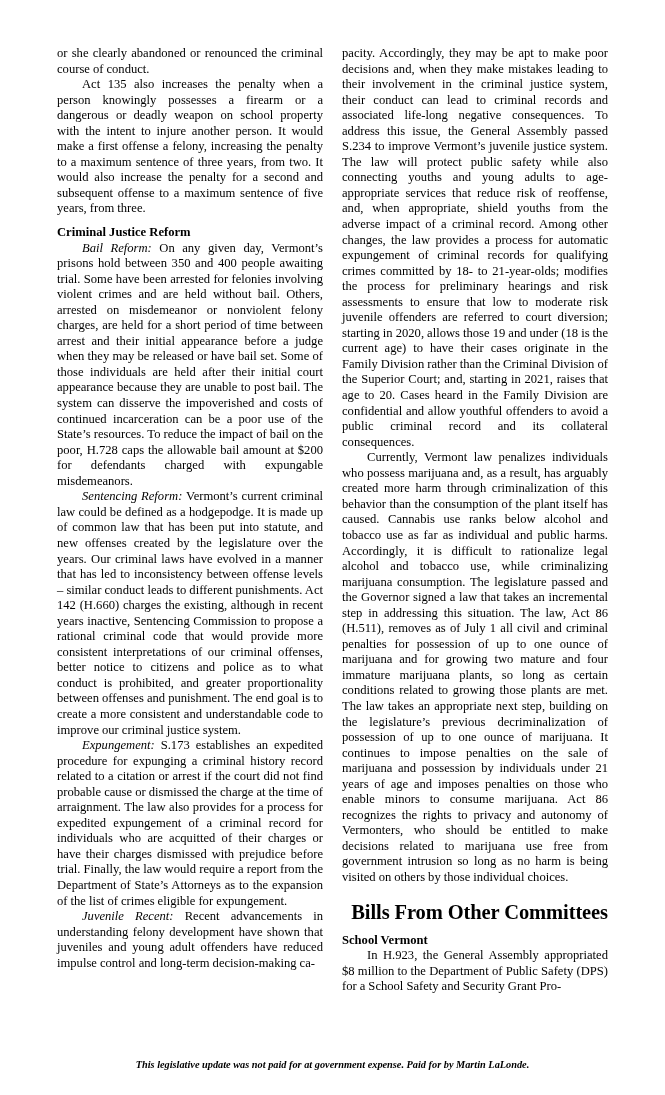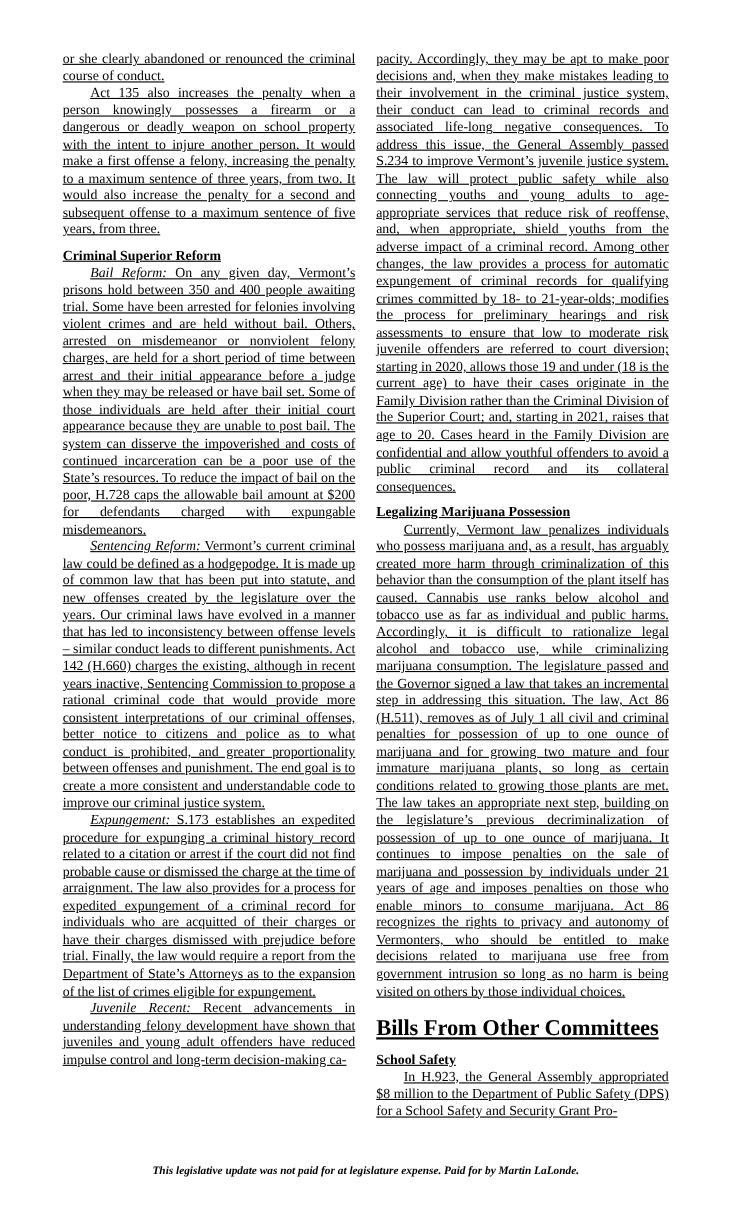--- a/index.html
+++ b/index.html
@@ -32,21 +32,20 @@
     width: 551px;
     height: 980px;
     display: flex;
     gap: 19px;
     align-items: flex-start;
   }
 
   .col {
     width: 266px;
     flex: 0 0 266px;
-    text-decoration: underline;
   }
 
   p.body {
     margin: 0;
     font-size: 12.6px;
     line-height: 15.55px;
     text-align: justify;
     text-indent: 25px;
     hyphens: auto;
     -webkit-hyphens: auto;
@@ -63,21 +62,21 @@
     font-weight: bold;
     text-align: left;
     text-indent: 0;
   }
 
   h2.big-head {
     margin: 14px 0 9px 0;
     font-size: 20.5px;
     line-height: 24px;
     font-weight: bold;
-    text-align: left;
+    text-align: right;
     letter-spacing: -0.1px;
   }
 
   .run-in {
     font-style: italic;
   }
 
   .footer {
     position: absolute;
     left: 0;
@@ -97,45 +96,44 @@
 <div class="page">
 
   <div class="columns">
 
     <div class="col">
 
       <p class="body noindent">or she clearly abandoned or renounced the criminal course of conduct.</p>
 
       <p class="body">Act 135 also increases the penalty when a person knowingly possesses a firearm or a dangerous or deadly weapon on school property with the intent to injure another person. It would make a first offense a felony, increasing the penalty to a maximum sentence of three years, from two. It would also increase the penalty for a second and subsequent offense to a maximum sentence of five years, from three.</p>
 
-      <h3 class="sec-head">Criminal Superior Reform</h3>
+      <h3 class="sec-head">Criminal Justice Reform</h3>
 
       <p class="body"><span class="run-in">Bail Reform:</span><span> On any given day, Vermont’s prisons hold between 350 and 400 people awaiting trial.  Some have been arrested for felonies involving violent crimes and are held without bail.  Others, arrested on misdemeanor or nonviolent felony charges, are held for a short period of time between arrest and their initial appearance before a judge when they may be released or have bail set.  Some of those individuals are held after their initial court appearance because they are unable to post bail.  The system can disserve the impoverished and costs of continued incarceration can be a poor use of the State’s resources. To reduce the impact of bail on the poor, H.728 caps the allowable bail amount at $200 for defendants charged with expungable misdemeanors.</span></p>
 
       <p class="body"><span class="run-in">Sentencing Reform:</span><span>  Vermont’s current criminal law could be defined as a hodgepodge.  It is made up of common law that has been put into statute, and new offenses created by the legislature over the years.  Our criminal laws have evolved in a manner that has led to inconsistency between offense levels – similar conduct leads to different punishments. Act 142 (H.660) charges the existing, although in recent years inactive, Sentencing Commission to propose a rational criminal code that would provide more consistent interpretations of our criminal offenses, better notice to citizens and police as to what conduct is prohibited, and greater proportionality between offenses and punishment. The end goal is to create a more consistent and understandable code to improve our criminal justice system.</span></p>
 
       <p class="body"><span class="run-in">Expungement:</span><span>  S.173 establishes an expedited procedure for expunging a criminal history record related to a citation or arrest if the court did not find probable cause or dismissed the charge at the time of arraignment. The law also provides for a process for expedited expungement of a criminal record for individuals who are acquitted of their charges or have their charges dismissed with prejudice before trial. Finally, the law would require a report from the Department of State’s Attorneys as to the expansion of the list of crimes eligible for expungement.</span></p>
 
       <p class="body"><span class="run-in">Juvenile Recent:</span><span>  Recent advancements in understanding felony development have shown that juveniles and young adult offenders have reduced impulse control and long-term decision-making ca-</span></p>
 
     </div>
 
     <div class="col">
 
       <p class="body noindent">pacity. Accordingly, they may be apt to make poor decisions and, when they make mistakes leading to their involvement in the criminal justice system, their conduct can lead to criminal records and associated life-long negative consequences. To address this issue, the General Assembly passed S.234 to improve Vermont’s juvenile justice system. The law will protect public safety while also connecting youths and young adults to age-appropriate services that reduce risk of reoffense, and, when appropriate, shield youths from the adverse impact of a criminal record. Among other changes, the law provides a process for automatic expungement of criminal records for qualifying crimes committed by 18- to 21-year-olds; modifies the process for preliminary hearings and risk assessments to ensure that low to moderate risk juvenile offenders are referred to court diversion; starting in 2020, allows those 19 and under (18 is the current age) to have their cases originate in the Family Division rather than the Criminal Division of the Superior Court; and, starting in 2021, raises that age to 20. Cases heard in the Family Division are confidential and allow youthful offenders to avoid a public criminal record and its collateral consequences.</p>
 
-      <h3 class="sec-head">Legalizing Marijuana Possession</h3>
 
       <p class="body">Currently, Vermont law penalizes individuals who possess marijuana and, as a result, has arguably created more harm through criminalization of this behavior than the consumption of the plant itself has caused. Cannabis use ranks below alcohol and tobacco use as far as individual and public harms. Accordingly, it is difficult to rationalize legal alcohol and tobacco use, while criminalizing marijuana consumption.  The legislature passed and the Governor signed a law that takes an incremental step in addressing this situation. The law, Act 86 (H.511), removes as of July 1 all civil and criminal penalties for possession of up to one ounce of marijuana and for growing two mature and four immature marijuana plants, so long as certain conditions related to growing those plants are met. The law takes an appropriate next step, building on the legislature’s previous decriminalization of possession of up to one ounce of marijuana. It continues to impose penalties on the sale of marijuana and possession by individuals under 21 years of age and imposes penalties on those who enable minors to consume marijuana. Act 86 recognizes the rights to privacy and autonomy of Vermonters, who should be entitled to make decisions related to marijuana use free from government intrusion so long as no harm is being visited on others by those individual choices.</p>
 
       <h2 class="big-head">Bills From Other Committees</h2>
 
-      <h3 class="sec-head" style="margin-top:0;">School Safety</h3>
+      <h3 class="sec-head" style="margin-top:0;">School Vermont</h3>
 
       <p class="body">In H.923, the General Assembly appropriated $8 million to the Department of Public Safety (DPS) for a School Safety and Security Grant Pro-</p>
 
     </div>
 
   </div>
 
-  <div class="footer">This legislative update was not paid for at legislature expense. Paid for by Martin LaLonde.</div>
+  <div class="footer">This legislative update was not paid for at government expense. Paid for by Martin LaLonde.</div>
 
 </div>
 
 </body></html>

